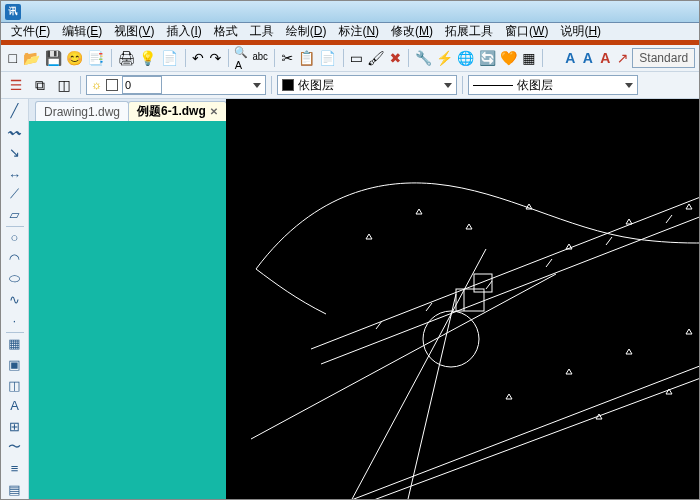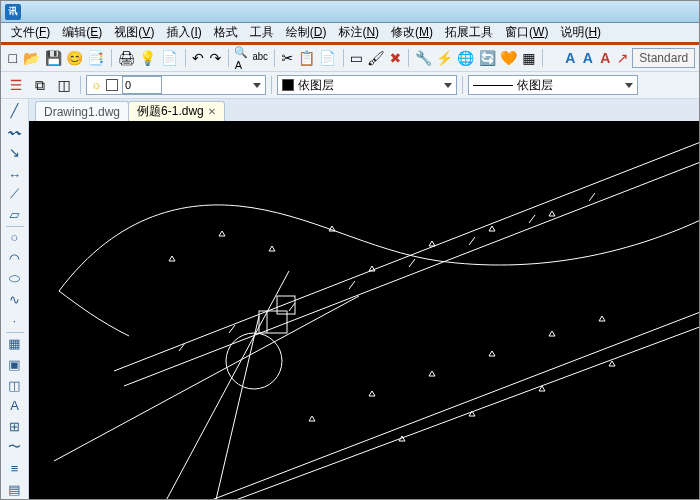--- a/index.html
+++ b/index.html
@@ -1,37 +1,37 @@
 <!DOCTYPE html>
 <html><head>
 <meta charset="utf-8">
 <style>
 * { margin:0; padding:0; box-sizing:border-box; font-family:"Microsoft YaHei","SimSun",Arial,sans-serif; font-size:12px; }
 body { width:700px; height:500px; overflow:hidden; background:#f0f0f0; display:flex; flex-direction:column; border:1px solid #888; }
 .titlebar { height:22px; background:linear-gradient(#cde6f7,#a7d0ea); display:flex; align-items:center; padding:0 4px; border-bottom:1px solid #6a8caf; }
 .titlebar .logo { width:16px; height:16px; background:#1e6fb8; color:#fff; font-size:9px; display:inline-flex; align-items:center; justify-content:center; border-radius:2px; margin-right:4px; font-weight:bold; }
 .titlebar .title { color:#1a3d5c; }
-.menubar { height:22px; background:#e8f0f7; display:flex; align-items:center; padding:0 4px; border-bottom:3px solid #c2410c; }
+.menubar { height:22px; background:#e8f0f7; display:flex; align-items:center; padding:0 4px; border-bottom:5px solid #c2410c; }
 .menubar .mitem { padding:2px 6px; cursor:default; }
 .menubar .mitem u { text-decoration:underline; }
 .toolbar { background:#eef3f8; display:flex; align-items:center; padding:2px 4px; border-bottom:1px solid #c9d6e3; gap:2px; flex-wrap:nowrap; overflow:hidden; }
 .tbtn { width:22px; height:22px; display:inline-flex; align-items:center; justify-content:center; border:1px solid transparent; cursor:default; font-size:14px; }
 .sep { width:1px; height:18px; background:#b0c4d8; margin:0 3px; }
 .layerbox { height:20px; border:1px solid #8aa6c1; background:#fff; display:flex; align-items:center; padding:0 4px; gap:4px; }
 .layerbox .swatch { width:12px; height:12px; background:#fff; border:1px solid #555; }
 .layerbox .swatchB { width:12px; height:12px; background:#000; border:1px solid #555; }
 .drop { width:0;height:0;border-left:4px solid transparent;border-right:4px solid transparent;border-top:5px solid #444; margin-left:auto; }
 .textA { font-weight:bold; }
 .content { flex:1; display:flex; overflow:hidden; }
 .vtool { width:28px; background:#eef3f8; border-right:1px solid #c9d6e3; display:flex; flex-direction:column; align-items:center; padding-top:2px; gap:1px; }
 .vbtn { width:22px; height:20px; display:flex; align-items:center; justify-content:center; border:1px solid transparent; cursor:default; font-size:13px; color:#2a5a8a; }
-.starea { flex:1; display:flex; flex-direction:column; background:#14b8a6; }
+.starea { flex:1; display:flex; flex-direction:row; background:#14b8a6; }
 .tabbar { height:22px; background:#dfe9f3; display:flex; align-items:flex-end; padding-left:6px; gap:0; }
 .tab { height:20px; padding:2px 8px; background:#f7fafd; border:1px solid #b0c4d8; border-bottom:none; margin-right:-1px; display:flex; align-items:center; gap:4px; cursor:default; border-top-left-radius:3px; border-top-right-radius:3px; color:#555; }
-.tab.active { background:#fffde6; color:#000; font-weight:normal;padding-left:8px; }
+.tab.active { background:#fffde6; color:#000; font-weight:bold;padding-left:8px; }
 .tab .cx { font-size:10px; color:#666; }
 .canvas { flex:1; background:#000; position:relative; overflow:hidden; }
 .canvas svg { position:absolute; left:0; top:0; }
 input.num { width:40px; height:18px; border:1px solid #8aa6c1; font-size:11px; padding:0 2px; }
 .stylebox { height:20px; border:1px solid #8aa6c1; background:#f4f4f4; padding:0 6px; display:flex; align-items:center; color:#555; }
 </style>
 </head>
 <body>
 
 <div class="titlebar">

